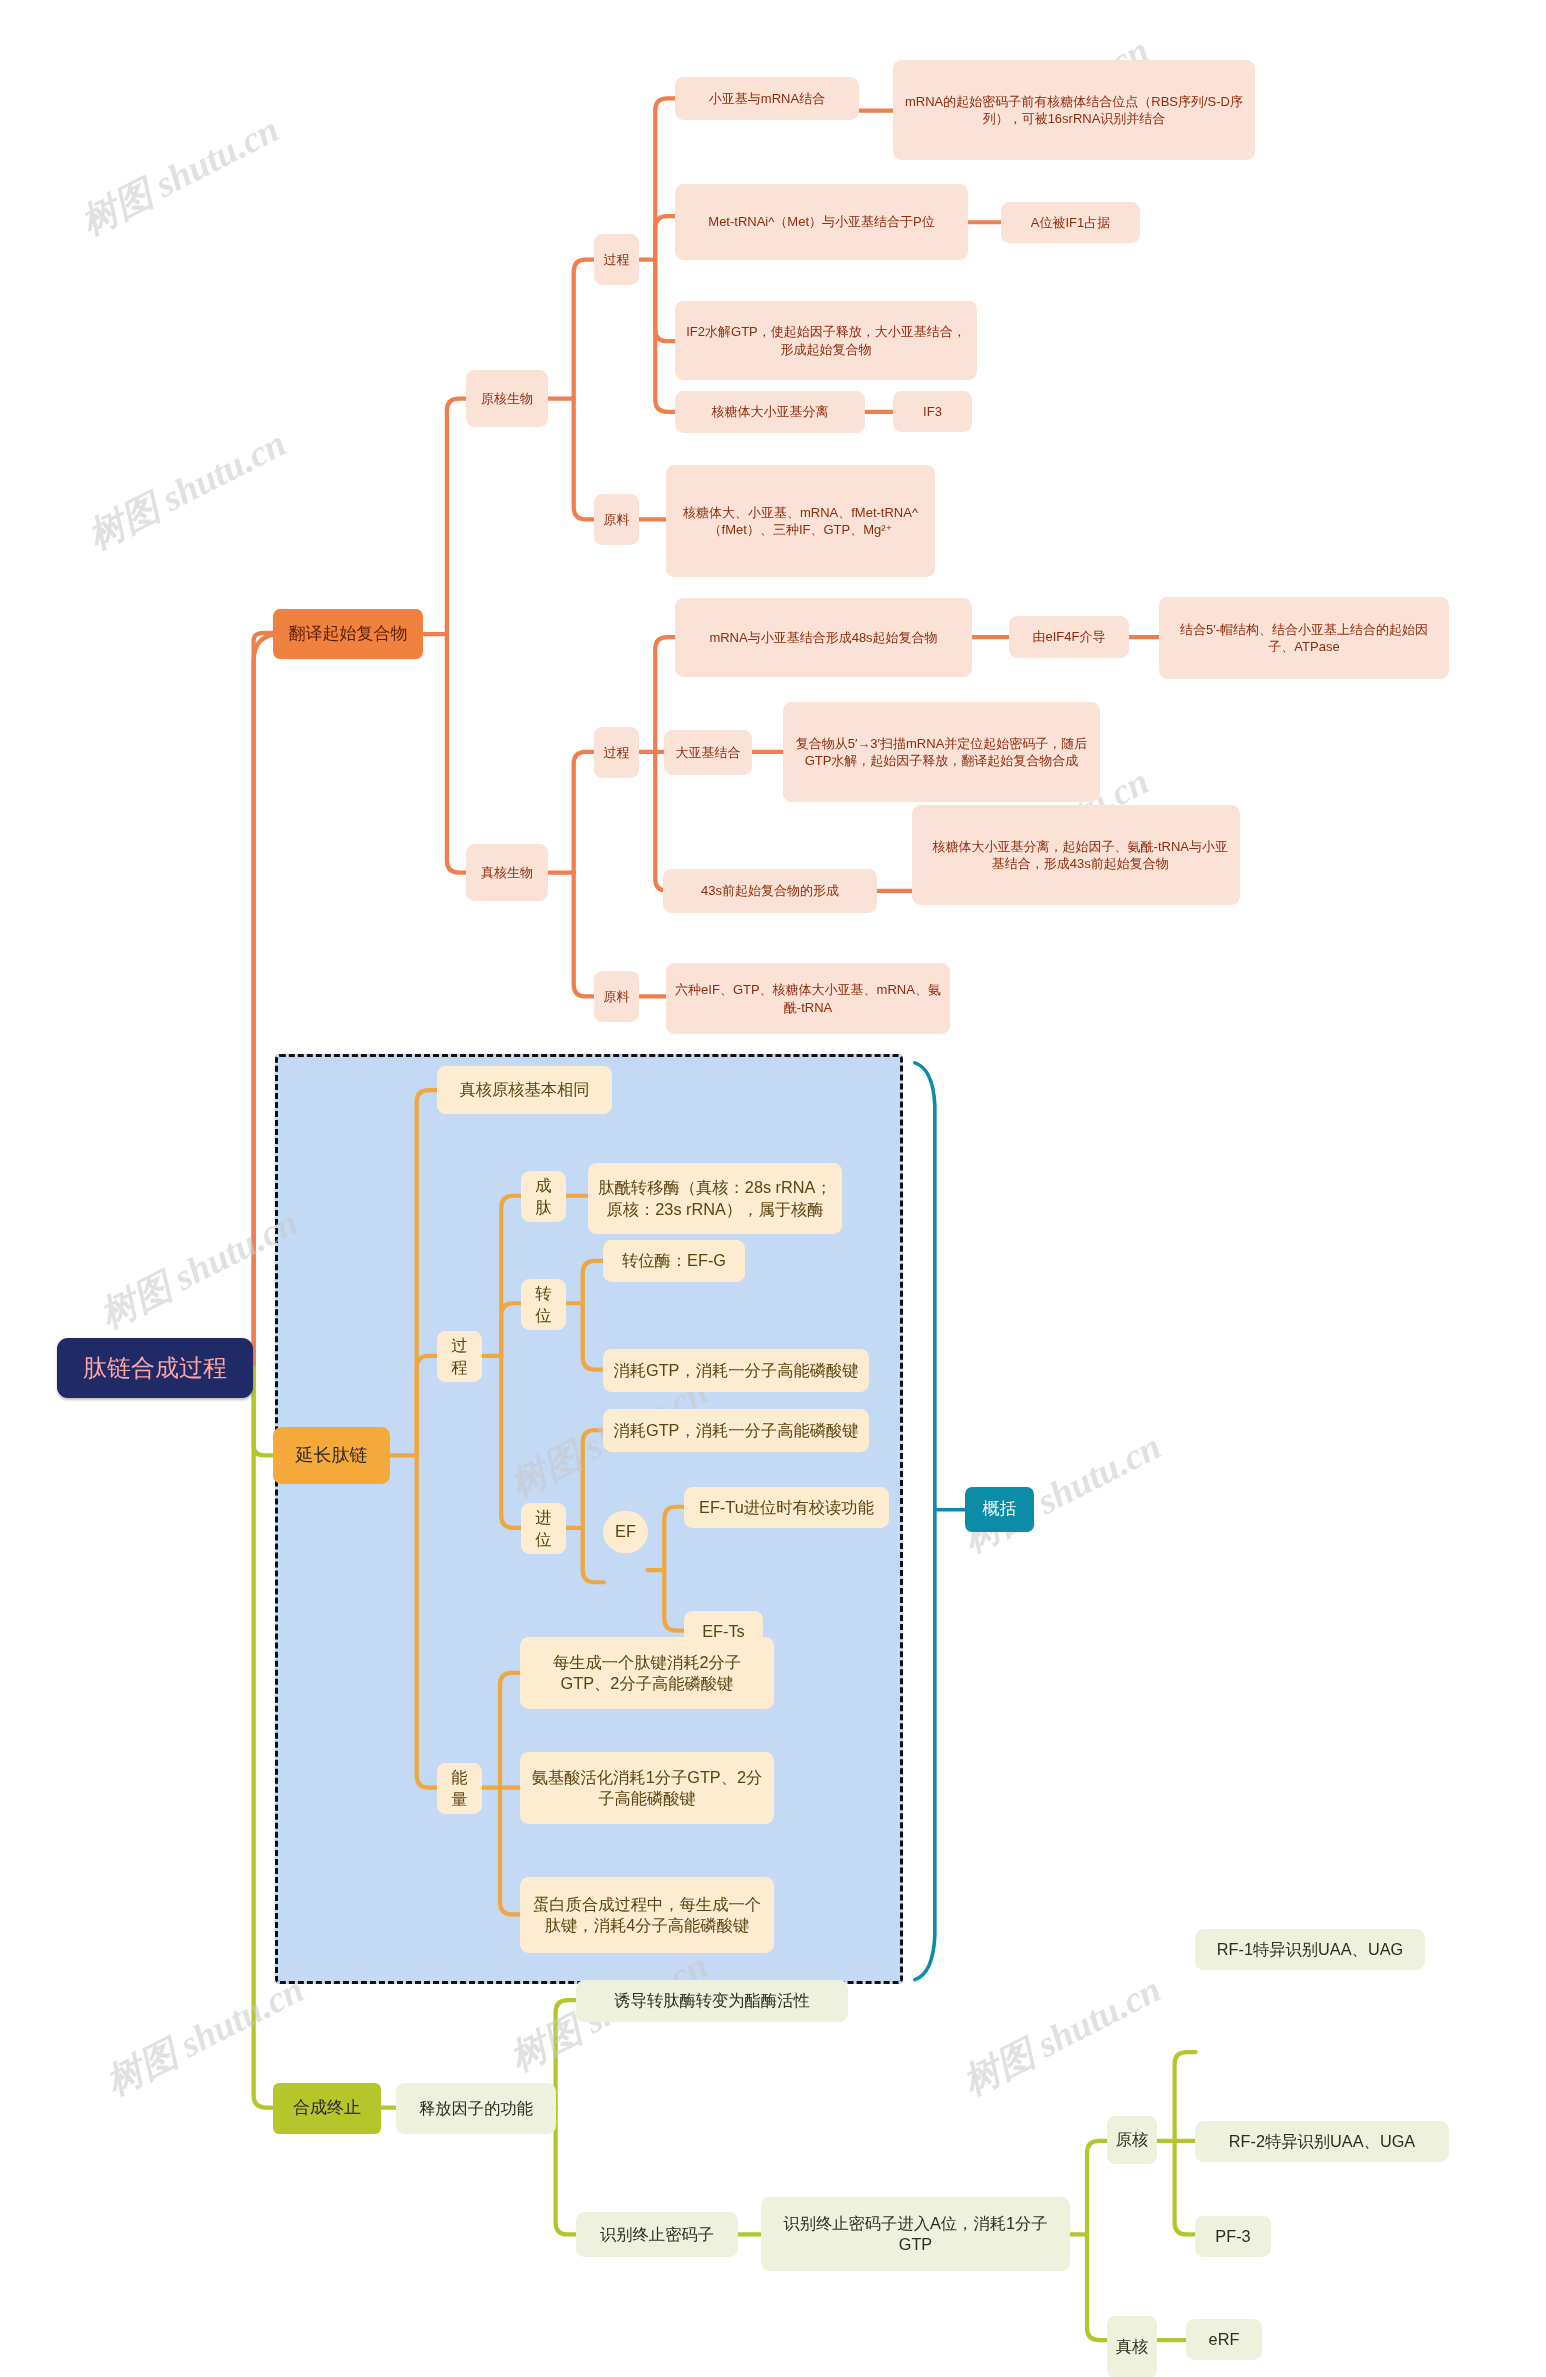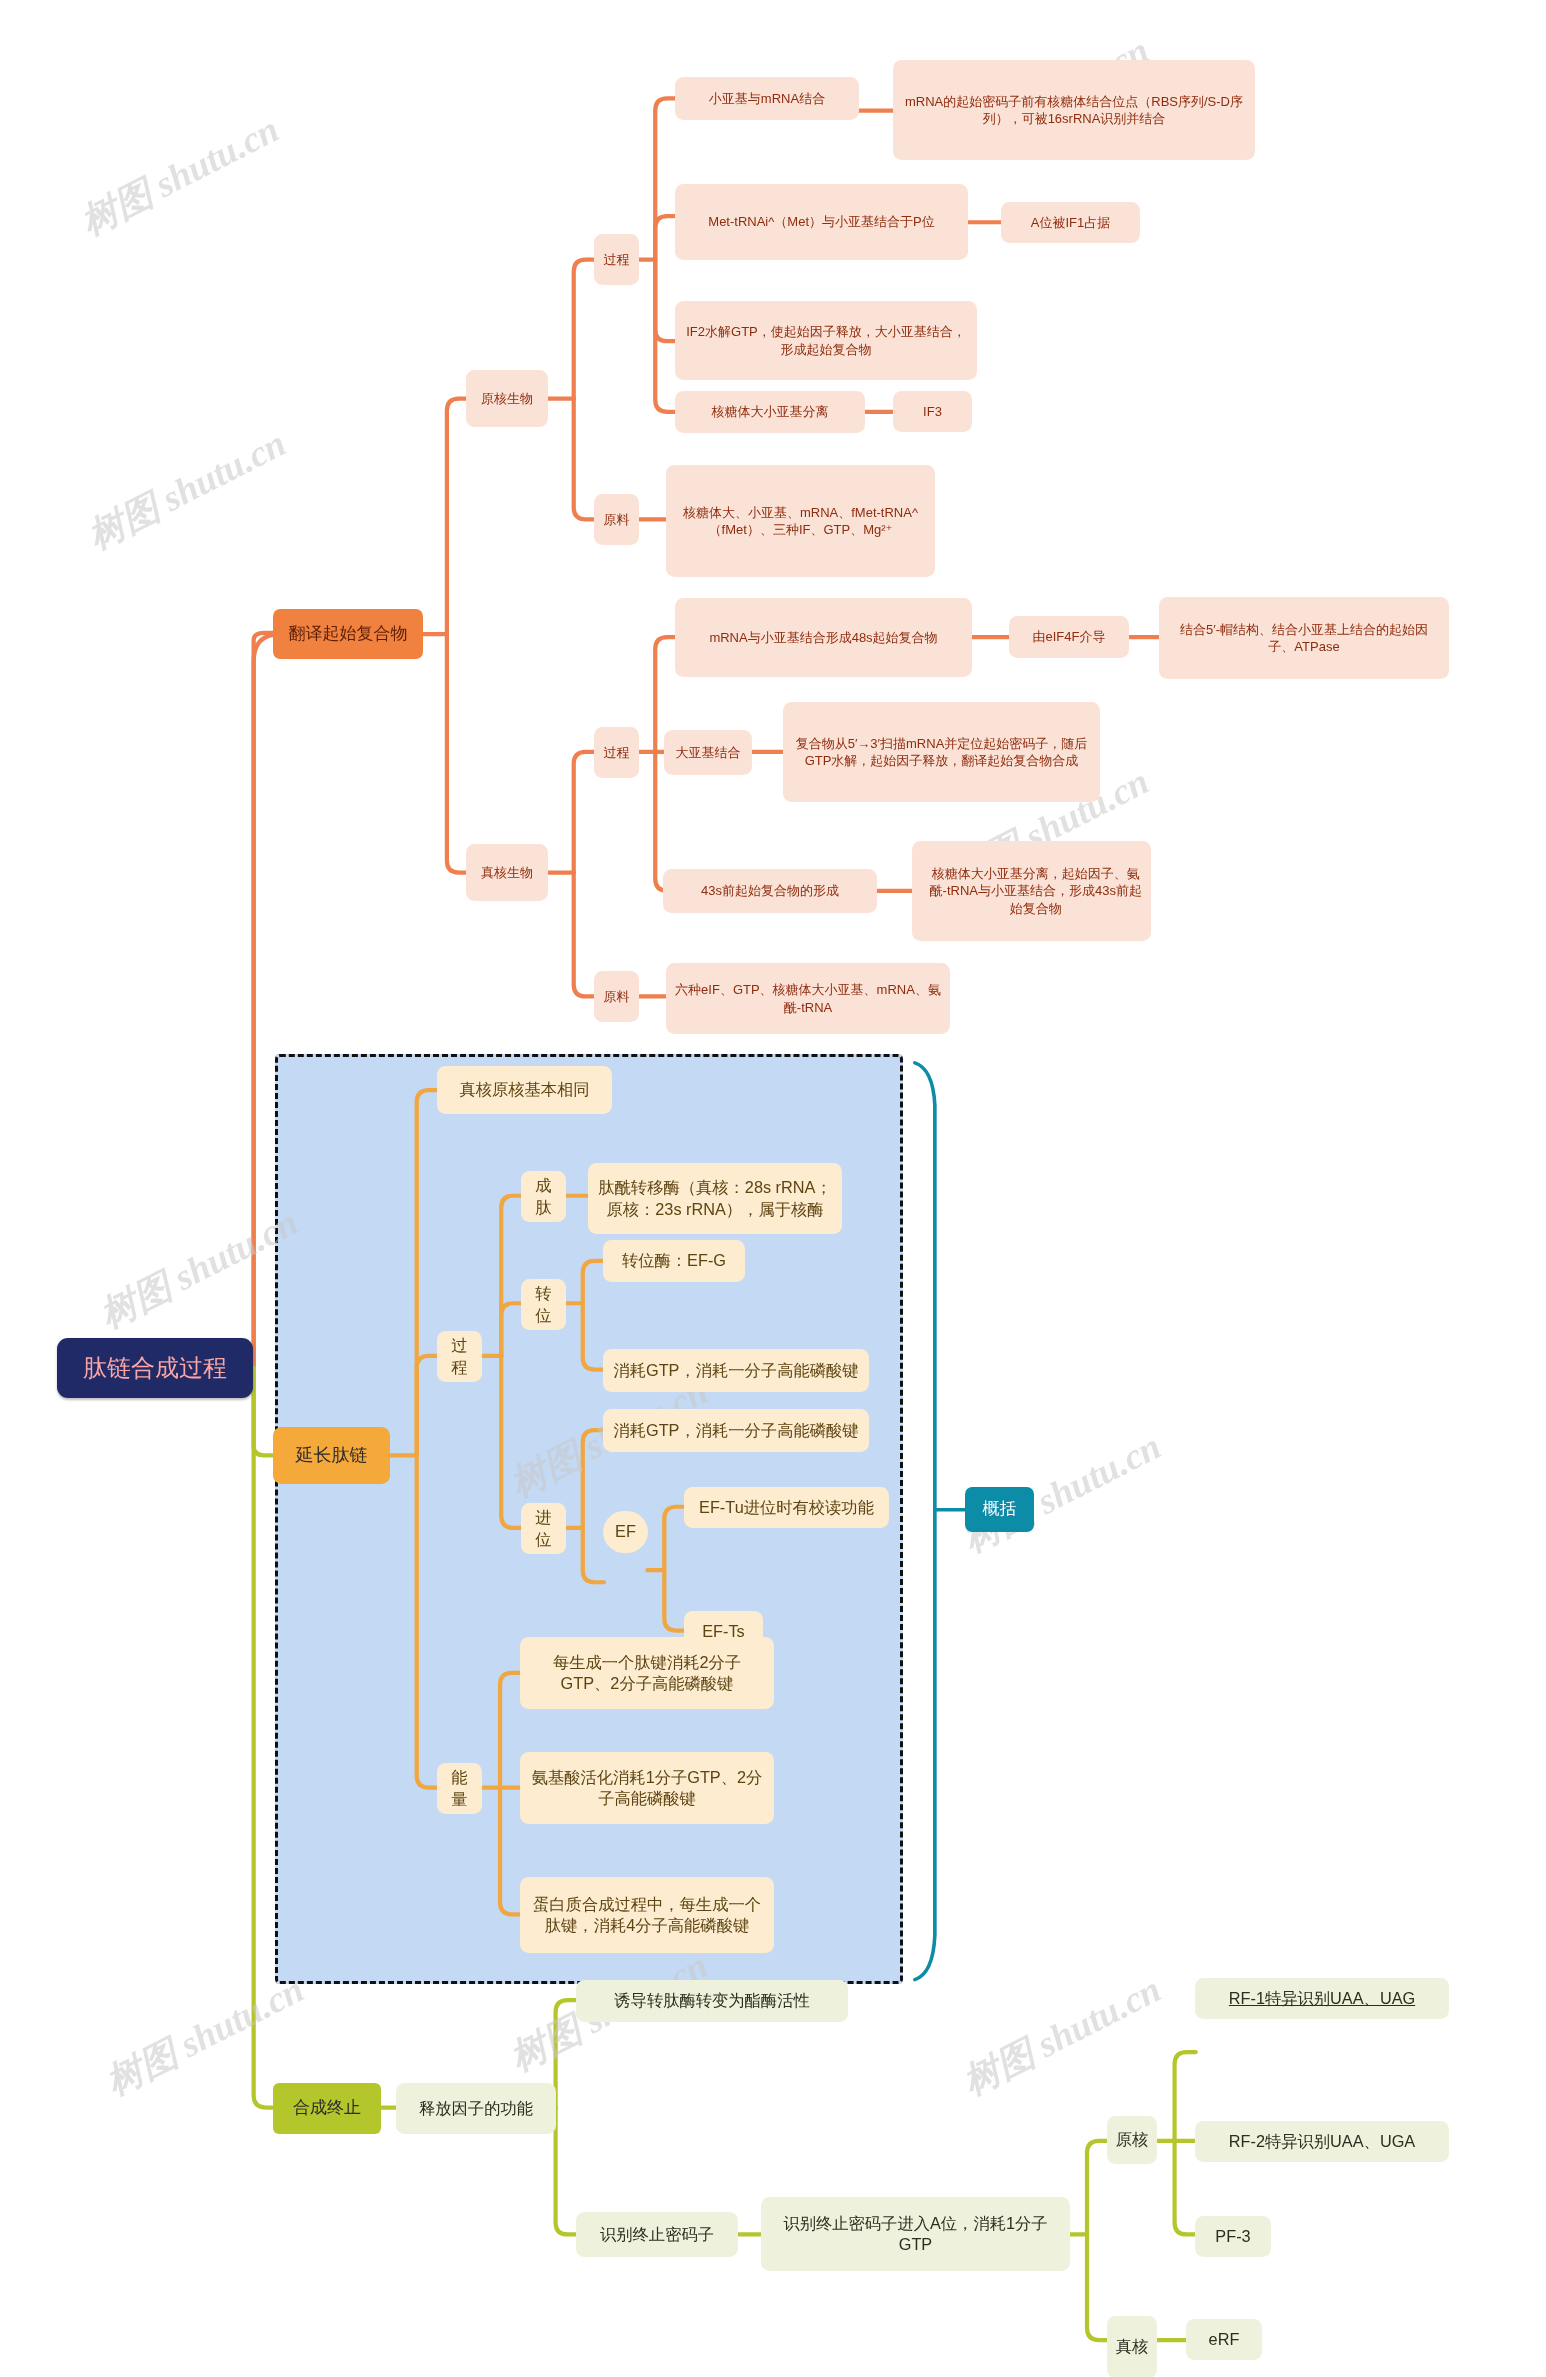--- a/index.html
+++ b/index.html
@@ -180,21 +180,21 @@
   <div class="node n-orange" style="left:594px;top:727px;width:45px;height:51px;">过程</div>
 
   <div class="node n-orange" style="left:675px;top:598px;width:297px;height:79px;">mRNA与小亚基结合形成48s起始复合物</div>
   <div class="node n-orange" style="left:1009px;top:616px;width:120px;height:42px;">由eIF4F介导</div>
   <div class="node n-orange" style="left:1159px;top:597px;width:290px;height:82px;">结合5′-帽结构、结合小亚基上结合的起始因子、ATPase</div>
 
   <div class="node n-orange" style="left:664px;top:730px;width:88px;height:45px;">大亚基结合</div>
   <div class="node n-orange" style="left:783px;top:702px;width:317px;height:100px;">复合物从5′→3′扫描mRNA并定位起始密码子，随后GTP水解，起始因子释放，翻译起始复合物合成</div>
 
   <div class="node n-orange" style="left:663px;top:869px;width:214px;height:44px;">43s前起始复合物的形成</div>
-  <div class="node n-orange" style="left:912px;top:841px;width:239px;height:100px;padding-left:17px;">核糖体大小亚基分离，起始因子、氨酰-tRNA与小亚基结合，形成43s前起始复合物</div>
+  <div class="node n-orange" style="left:912px;top:805px;width:328px;height:100px;padding-left:17px;">核糖体大小亚基分离，起始因子、氨酰-tRNA与小亚基结合，形成43s前起始复合物</div>
 
   <div class="node n-orange" style="left:594px;top:971px;width:45px;height:51px;">原料</div>
   <div class="node n-orange" style="left:666px;top:963px;width:284px;height:71px;">六种eIF、GTP、核糖体大小亚基、mRNA、氨酰-tRNA</div>
 
   <div class="node l1-amber" style="left:273px;top:1427px;width:117px;height:57px;">延长肽链</div>
 
   <div class="node n-amber" style="left:437px;top:1066px;width:175px;height:48px;">真核原核基本相同</div>
 
   <div class="node n-amber" style="left:437px;top:1331px;width:45px;height:51px;">过程</div>
 
@@ -221,21 +221,21 @@
   <div class="node l1-olive" style="left:273px;top:2083px;width:108px;height:51px;">合成终止</div>
 
   <div class="node n-olive" style="left:396px;top:2083px;width:160px;height:51px;">释放因子的功能</div>
 
   <div class="node n-olive" style="left:576px;top:1980px;width:272px;height:42px;">诱导转肽酶转变为酯酶活性</div>
 
   <div class="node n-olive" style="left:576px;top:2212px;width:162px;height:45px;">识别终止密码子</div>
   <div class="node n-olive" style="left:761px;top:2197px;width:309px;height:74px;">识别终止密码子进入A位，消耗1分子GTP</div>
 
   <div class="node n-olive" style="left:1107px;top:2116px;width:50px;height:48px;">原核</div>
-  <div class="node n-olive" style="left:1195px;top:1978px;width:254px;height:41px;text-decoration:underline;">RF-1特异识别UAA、UAG</div>
+  <div class="node n-olive" style="left:1195px;top:1929px;width:230px;height:41px;">RF-1特异识别UAA、UAG</div>
   <div class="node n-olive" style="left:1195px;top:2121px;width:254px;height:41px;">RF-2特异识别UAA、UGA</div>
   <div class="node n-olive" style="left:1195px;top:2216px;width:76px;height:41px;">PF-3</div>
 
   <div class="node n-olive" style="left:1107px;top:2316px;width:50px;height:62px;">真核</div>
   <div class="node n-olive" style="left:1186px;top:2319px;width:76px;height:41px;">eRF</div>
 
 </div>
 
 
 </body></html>

